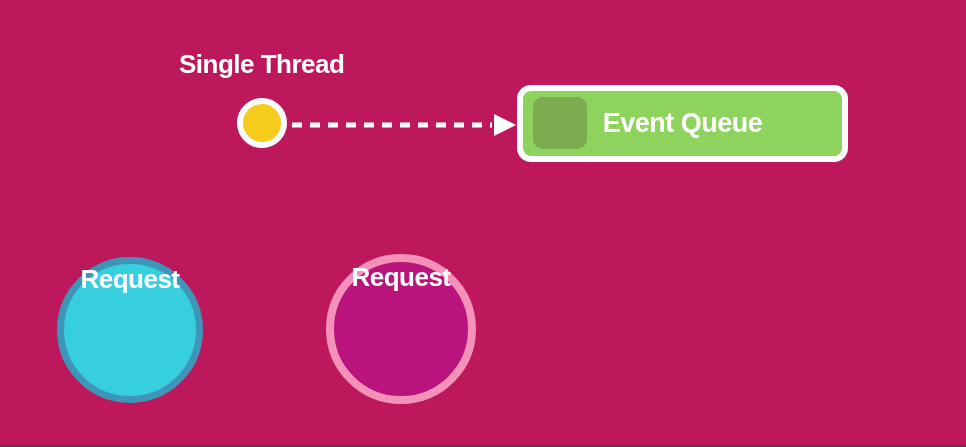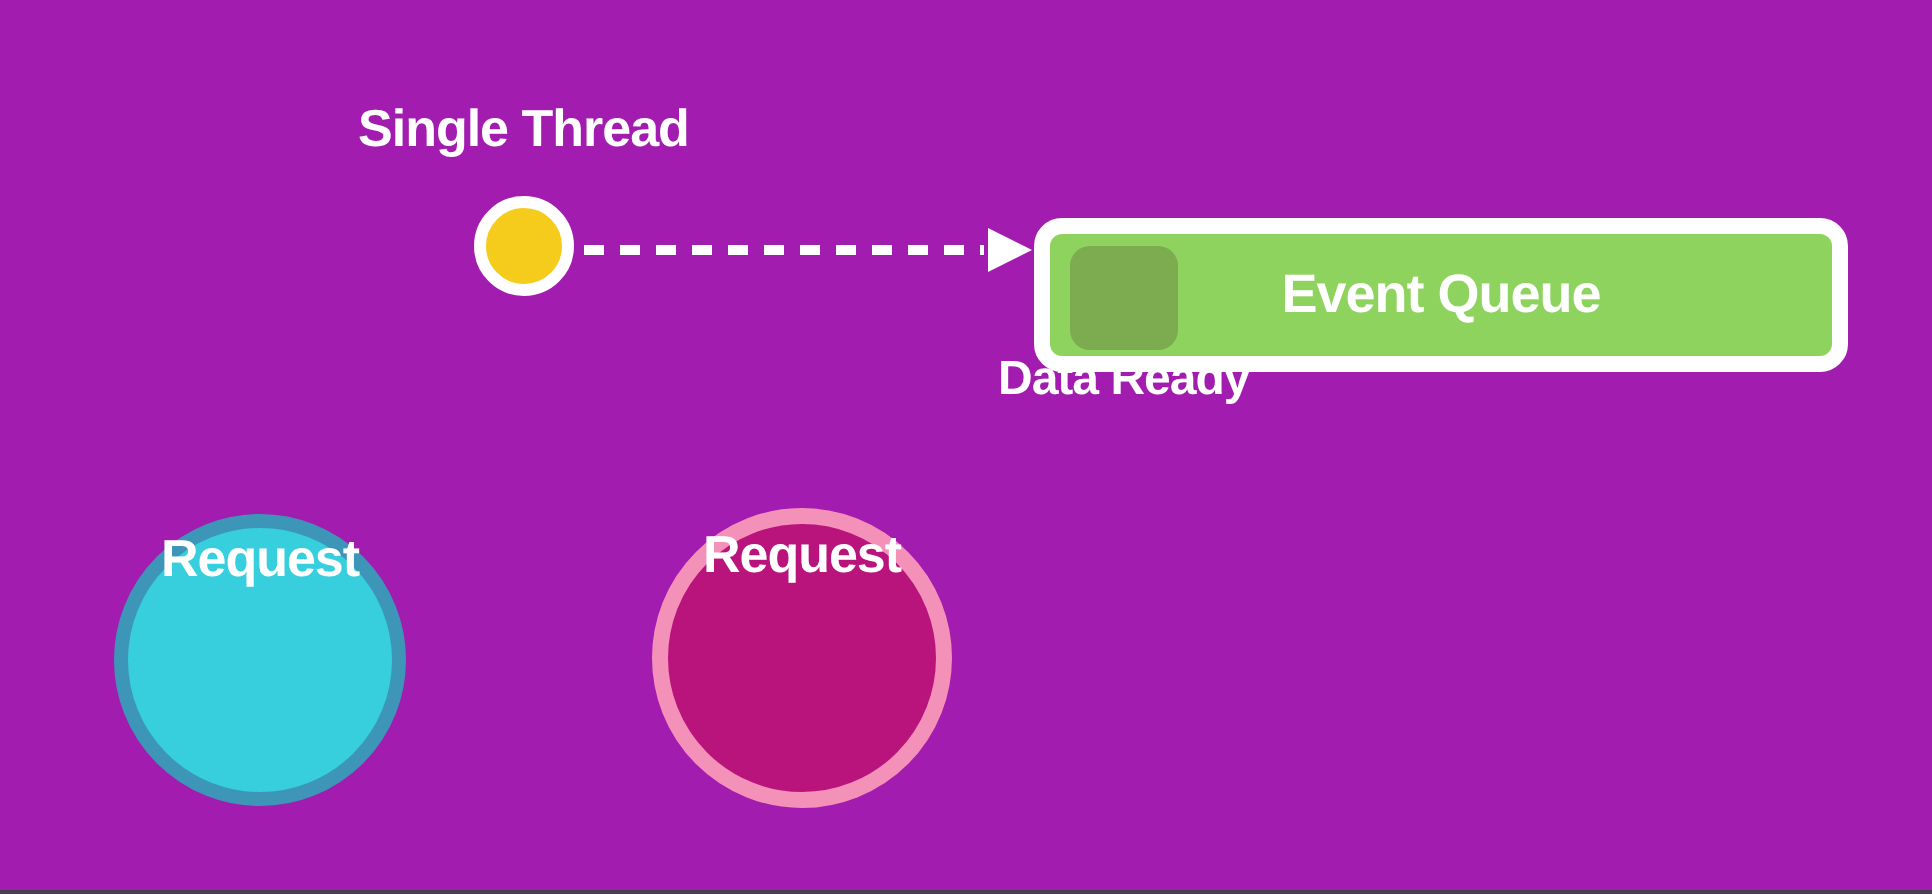--- a/index.html
+++ b/index.html
@@ -36,25 +36,24 @@
   .arrow-svg {
     position: absolute;
     left: 290px; top: 111px;
     width: 230px; height: 28px;
     color: #ffffff;
   }
 
   .event-queue-box {
     position: absolute;
     left: 517px; top: 85px;
-    width: 407px; height: 77px;
-    border: 8px solid #3b82f6;
+    width: 331px; height: 77px;
+    border: 6px solid #3b82f6;
     border-radius: 14px;
     box-sizing: border-box;
-    margin-top: 24px;
   }
 
   .event-queue-slot {
     position: absolute;
     left: 10px; top: 6px;
     width: 54px; height: 52px;
     border-radius: 10px;
   }
 
   .event-queue-label {
@@ -87,37 +86,36 @@
 
   .bottom-edge {
     position: absolute;
     left: 0; bottom: 0;
     width: 100%; height: 2px;
   }
 </style>
 </head>
 <body>
 
-<div class="stage" style="background-color: #a21caf;">
+<div class="stage" style="background-color: #be185d;">
 
   <div class="label single-thread-label">Single Thread</div>
 
   <div class="thread-dot" style="background-color: rgb(246, 204, 28); border-color: rgb(255, 255, 255);"></div>
 
   <svg class="arrow-svg" viewBox="0 0 230 28" xmlns="http://www.w3.org/2000/svg" style="color: rgb(255, 255, 255);">
     <line x1="2" y1="14" x2="202" y2="14" stroke="currentColor" stroke-width="5" stroke-dasharray="10 8"></line>
     <polygon points="204,3 226,14 204,25" fill="currentColor"></polygon>
   </svg>
 
   <div class="event-queue-box" style="background-color: rgb(142, 211, 94); border-color: rgb(255, 255, 255);">
     <div class="event-queue-slot" style="background-color: rgb(124, 171, 80);"></div>
     <div class="event-queue-label">Event Queue</div>
   </div>
 
-  <div class="label data-ready-label">Data Ready</div>
 
   <div class="request-circle request-cyan" style="background-color: rgb(55, 207, 221); border-color: rgb(61, 150, 184);">
     <span>Request</span>
   </div>
 
   <div class="request-circle request-magenta" style="background-color: rgb(185, 19, 124); border-color: rgb(244, 145, 185);">
     <span>Request</span>
   </div>
 
   <div class="bottom-edge" style="background-color: rgb(70, 66, 77);"></div>

